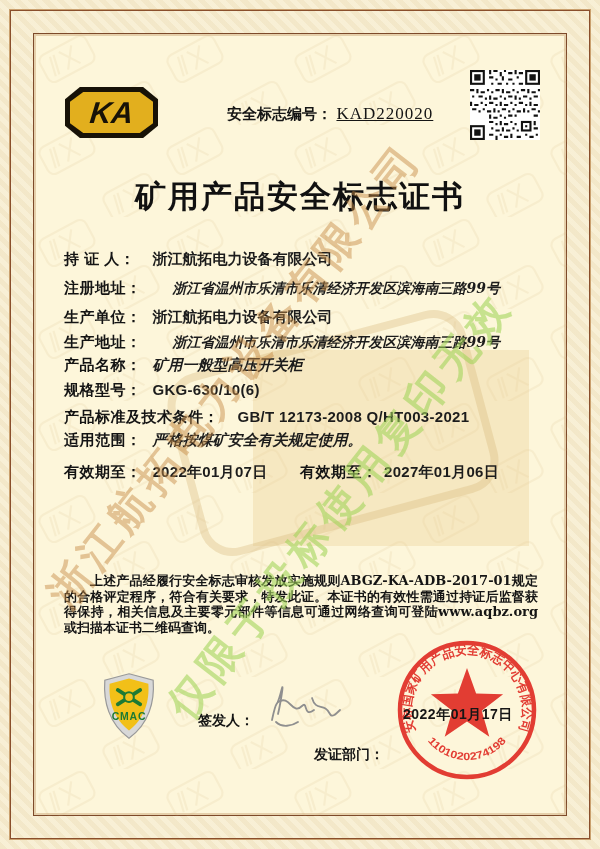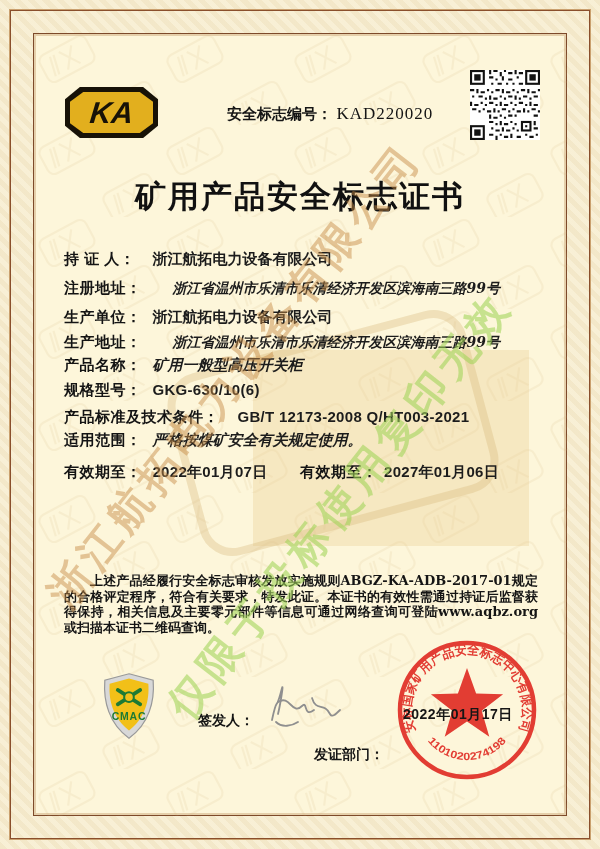--- a/index.html
+++ b/index.html
@@ -36,21 +36,21 @@
     position:absolute; inset:5px; background:#e2af1e;
     clip-path:polygon(16% 0,84% 0,100% 24%,100% 76%,84% 100%,16% 100%,0 76%,0 24%);
     display:flex; align-items:center; justify-content:center;
   }
   .ka-logo-text{
     font:italic 900 30px "Liberation Sans",sans-serif; color:#171207;
     transform:skewX(-6deg); letter-spacing:0px; line-height:1;
   }
   .mark-number{position:absolute; left:227px; top:104px; z-index:2; white-space:nowrap;}
   .mark-number .mlabel{font:700 15px "Liberation Sans",sans-serif; color:#151515;}
-  .mark-number .mvalue{font:400 17px "Liberation Serif",serif; color:#151515; letter-spacing:1px;}
+  .mark-number .mvalue{font:400 17px "Liberation Serif",serif; color:#151515; letter-spacing:1px;text-decoration:underline;}
   .qr{position:absolute; left:470px; top:70px; z-index:2;}
   .cert-title{
     position:absolute; left:0; right:0; top:176px; text-align:center; z-index:2;
     font:900 31px "DejaVu Serif",serif; color:#111; letter-spacing:2px;
   }
   
   .row{position:absolute; left:64px; width:475px; white-space:nowrap; z-index:2;}
   .lbl{display:inline-block; min-width:84px; font:700 15px "Liberation Sans",sans-serif; color:#141414; letter-spacing:.5px;}
   .lbl.auto{min-width:0; margin-right:14px;}
   .val{font:700 15px "DejaVu Serif",serif; color:#1c1c1c;}

